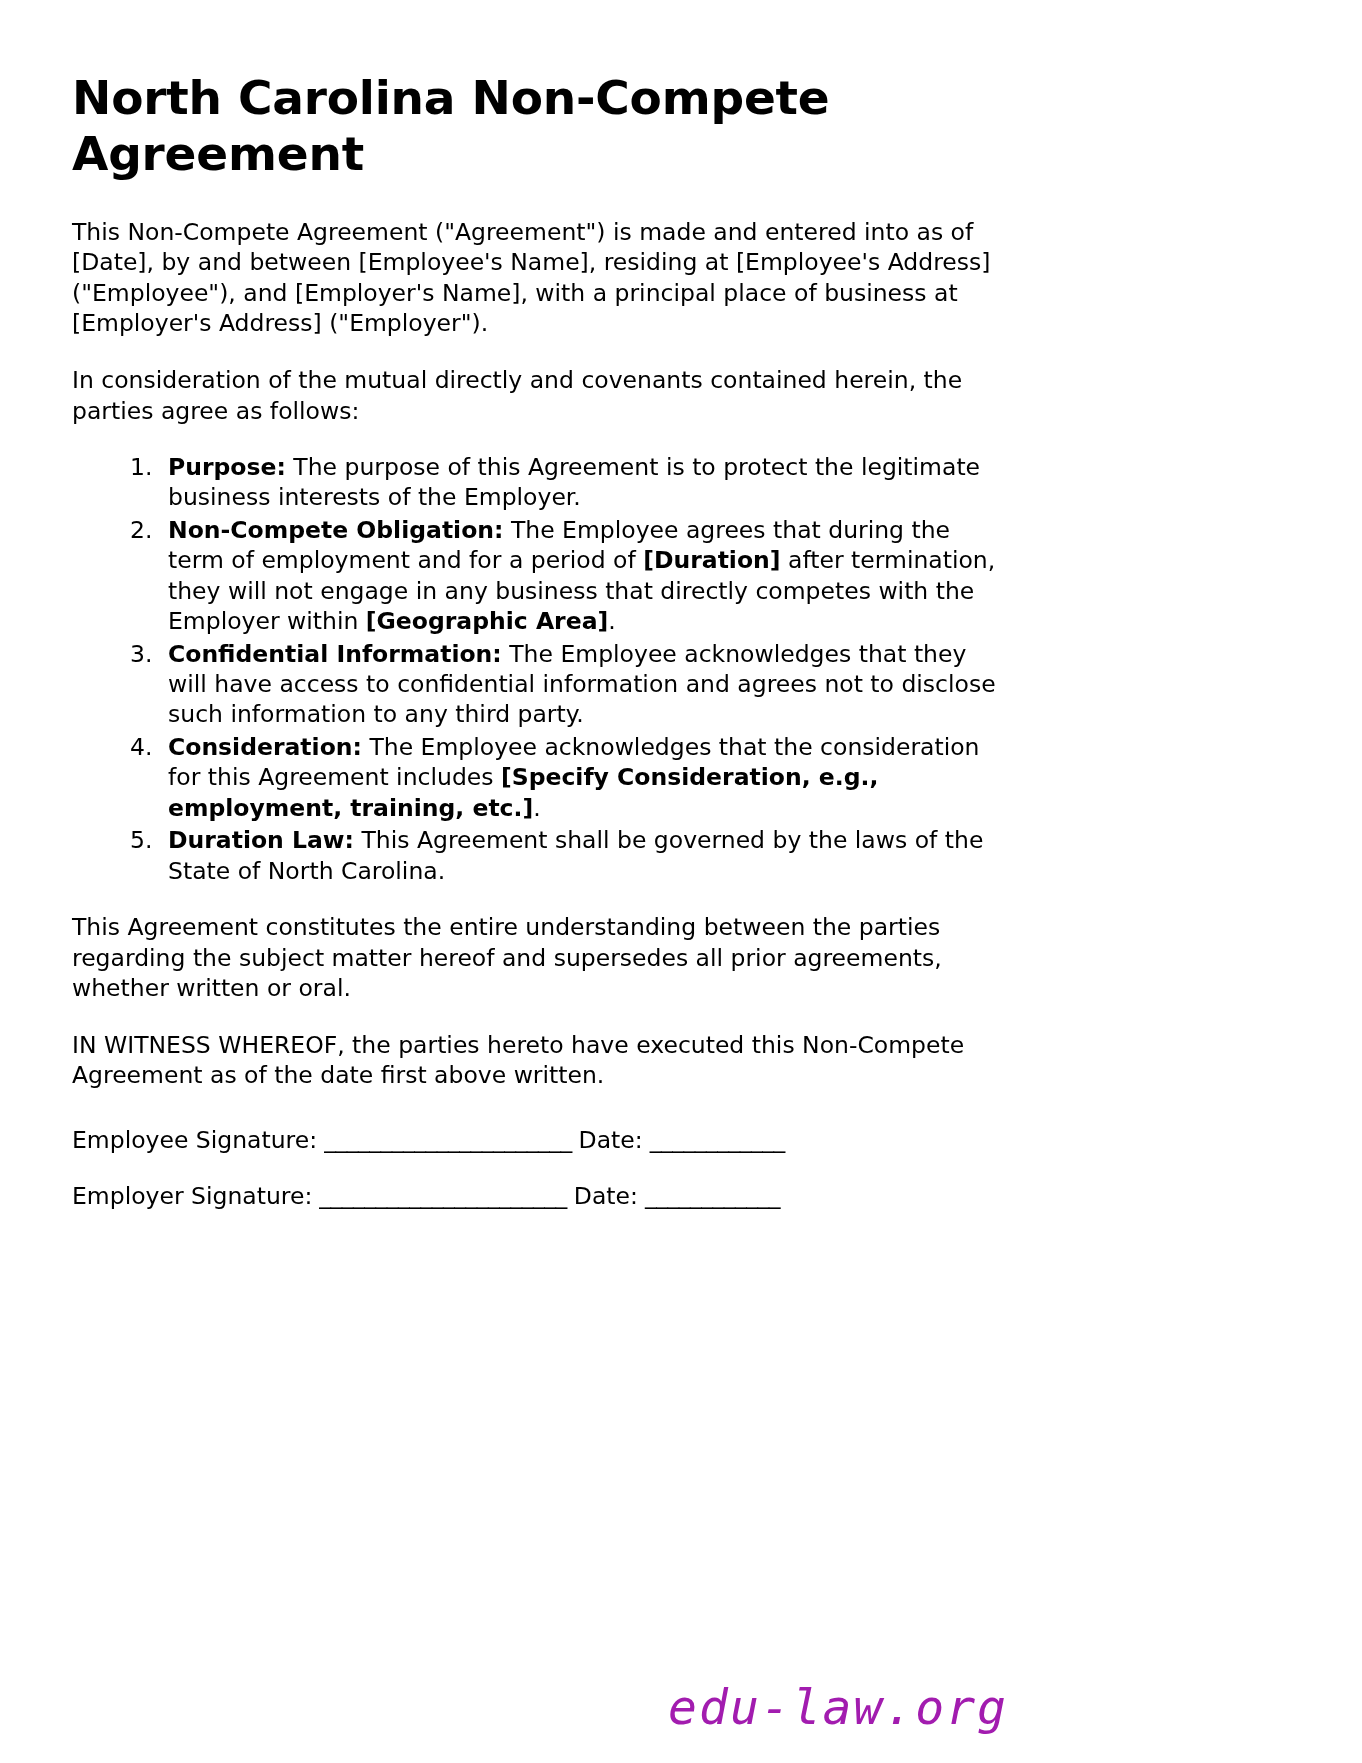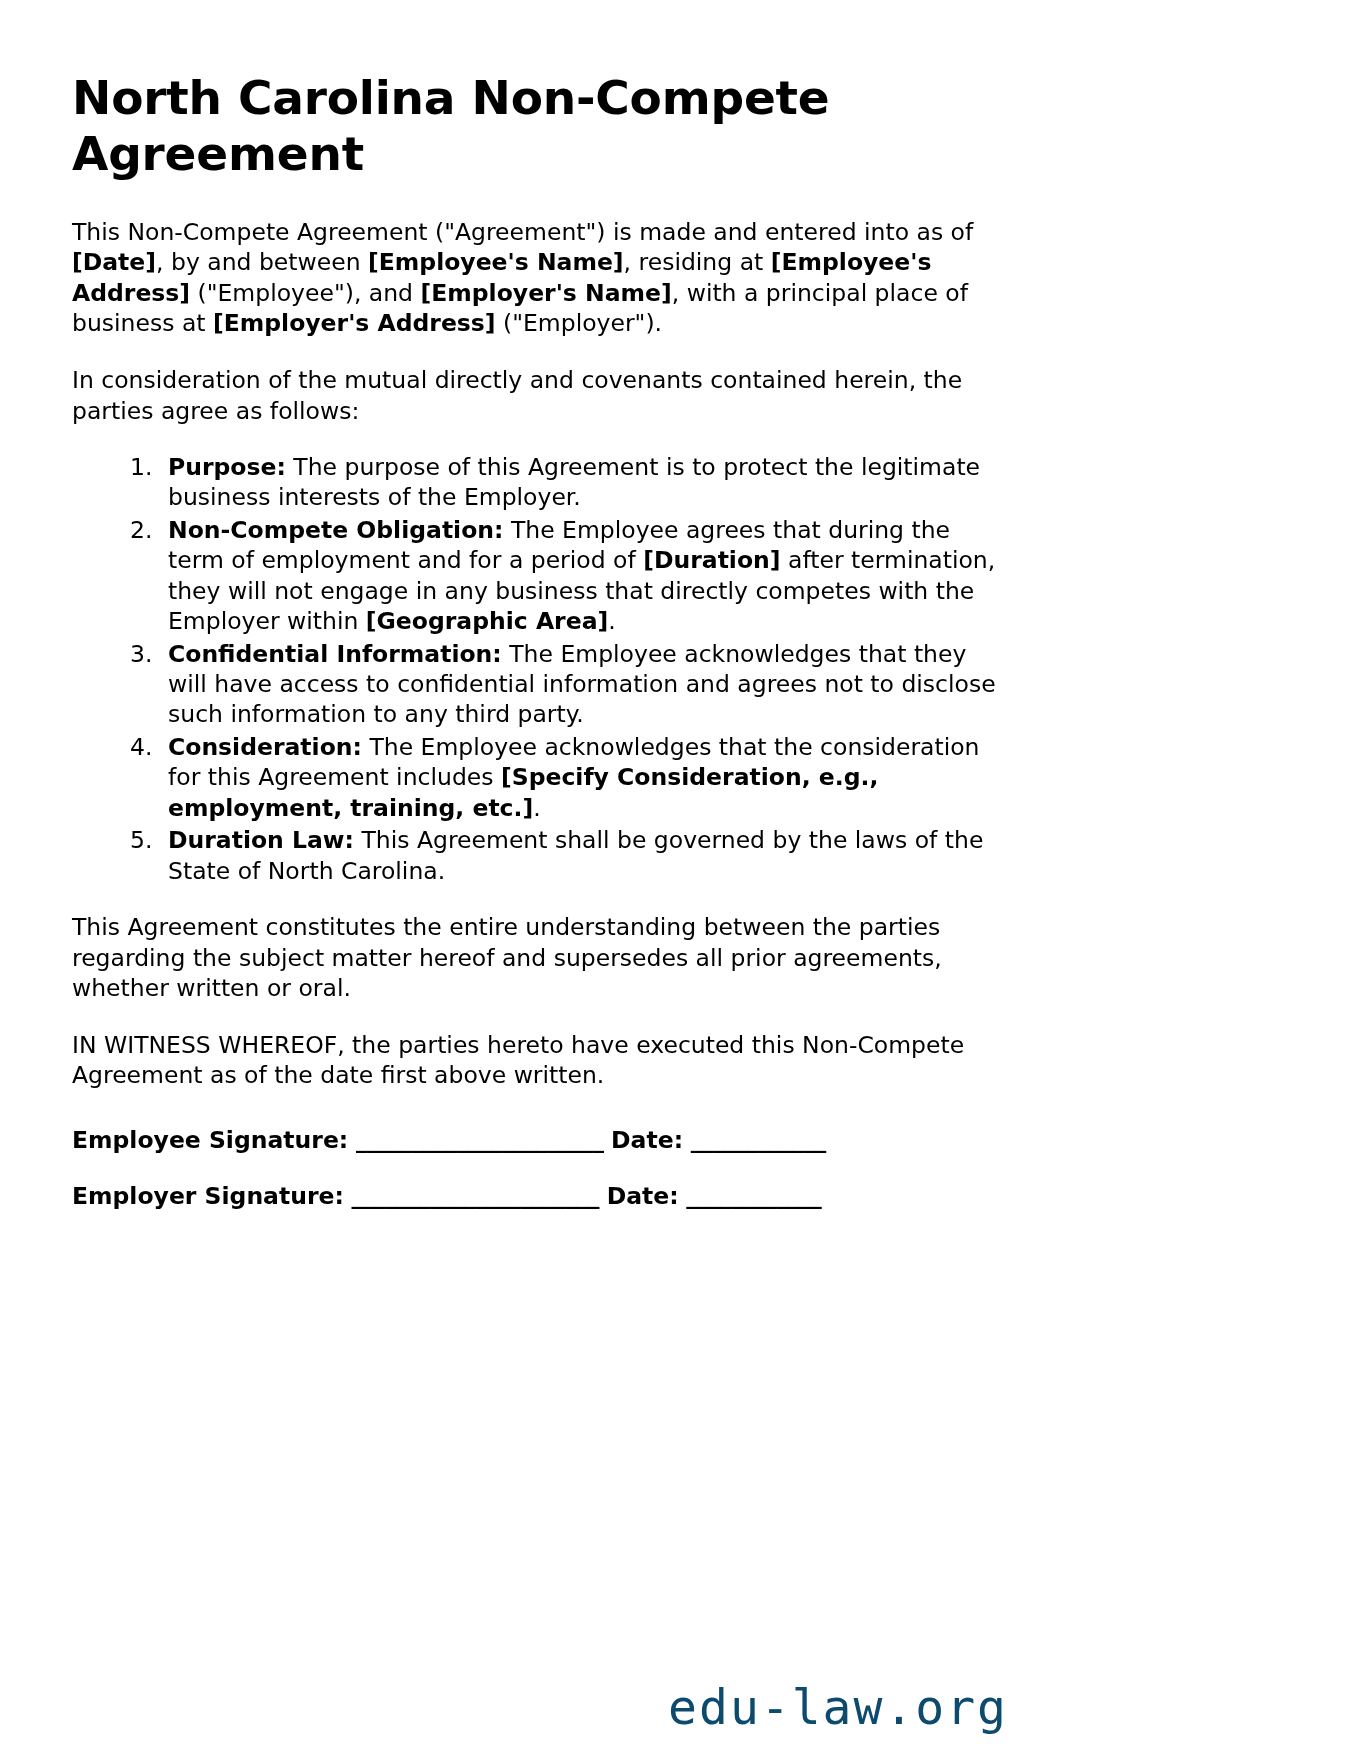--- a/index.html
+++ b/index.html
@@ -37,21 +37,21 @@
 
   .para {
     font-size: 23.5px;
     line-height: 1.30;
     margin: 0 0 26px 0;
     max-width: 1090px;
     text-align: left;
   }
 
   .para b, .item b, .sig-label {
-    font-weight: bold;
+    font-weight: normal;
   }
 
   ol.clauses {
     margin: 0 0 26px 0;
     padding: 0 0 0 72px;
     max-width: 1090px;
     list-style-position: outside;
   }
   ol.clauses > li {
     font-size: 23.5px;
@@ -64,33 +64,34 @@
     margin-top: 34px;
   }
   .sig-row {
     font-size: 23.5px;
     font-weight: bold;
     line-height: 1.3;
     margin-bottom: 26px;
     white-space: pre;
   }
   .sig-line {
-    font-weight: bold;
+    font-weight: normal;
     letter-spacing: -0.5px;
   }
 
   .watermark {
     position: absolute;
     right: 72px;
     bottom: 28px;
     font-family: "DejaVu Sans Mono", monospace;
     font-size: 48px;
-    color: #0c4a6e;
+    color: #a21caf;
     letter-spacing: 2px;
     white-space: pre;
+    font-style: italic;
   }
 </style>
 </head>
 <body>
 
 <div class="page">
 
   <h1 class="doc-title">North Carolina Non-Compete Agreement</h1>
 
   <p class="para"><span>This Non-Compete Agreement ("Agreement") is made and entered into as of </span><b>[Date]</b><span>, by and between </span><b>[Employee's Name]</b><span>, residing at </span><b>[Employee's Address]</b><span> ("Employee"), and </span><b>[Employer's Name]</b><span>, with a principal place of business at </span><b>[Employer's Address]</b><span> ("Employer").</span></p>

